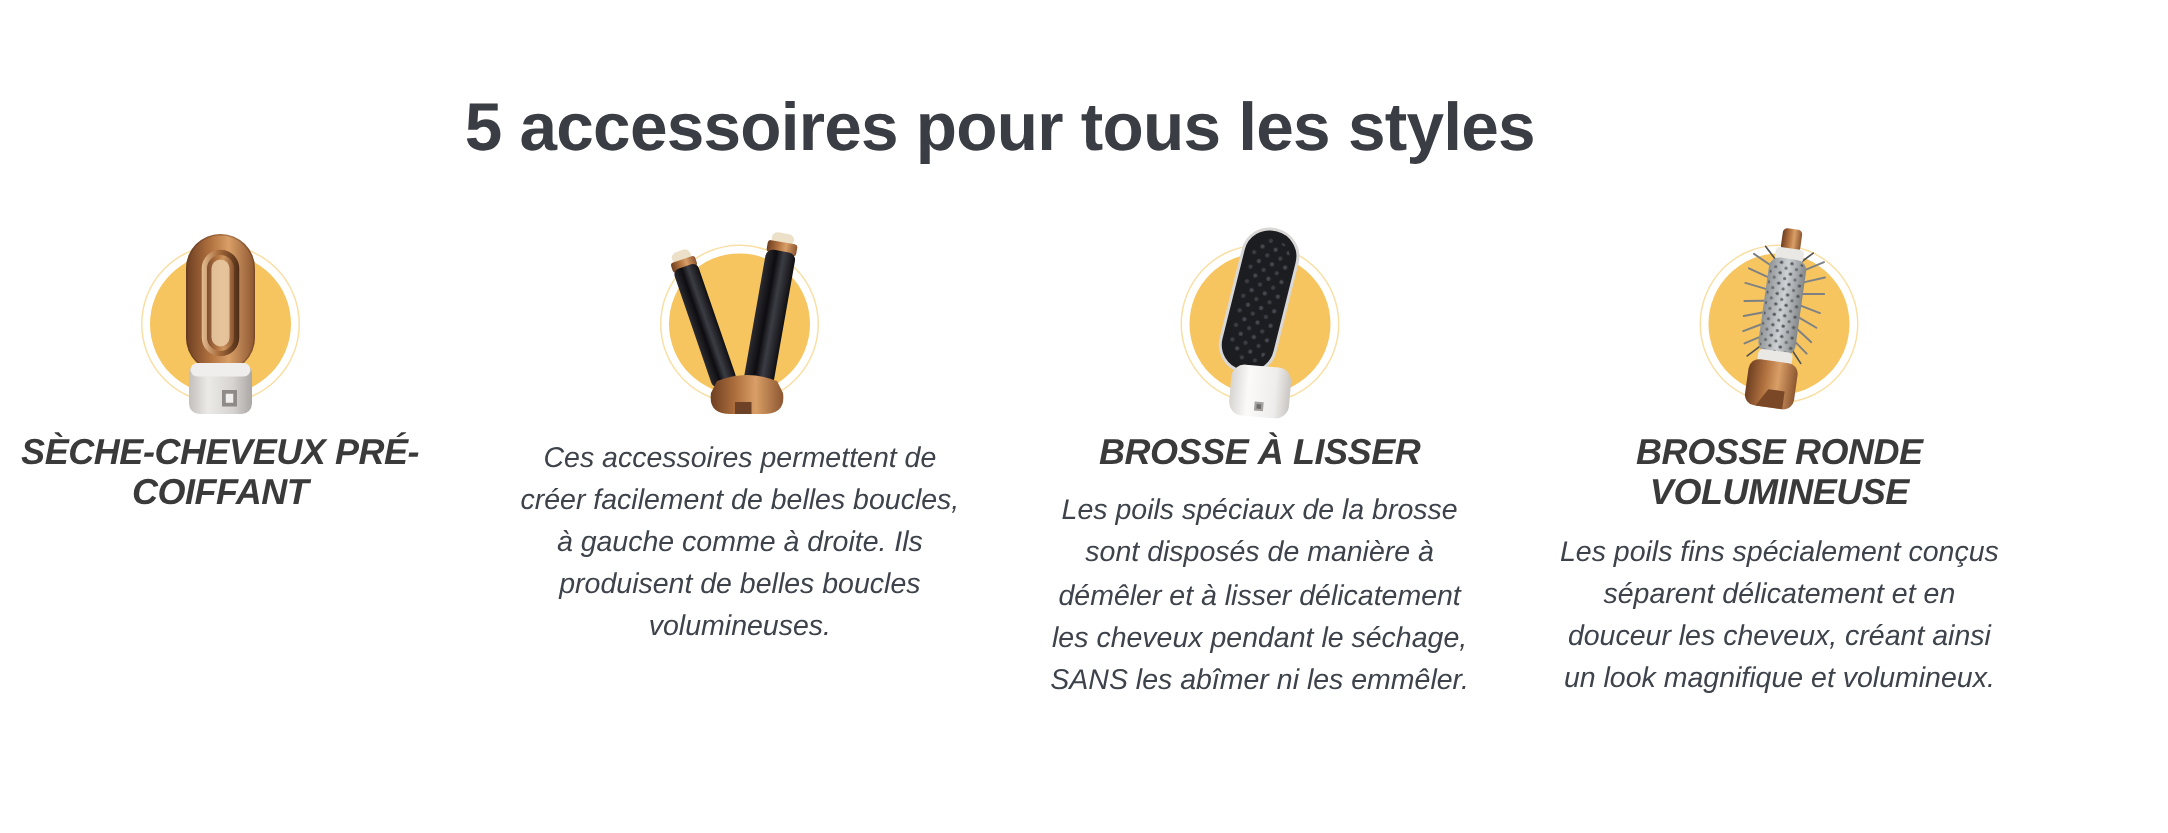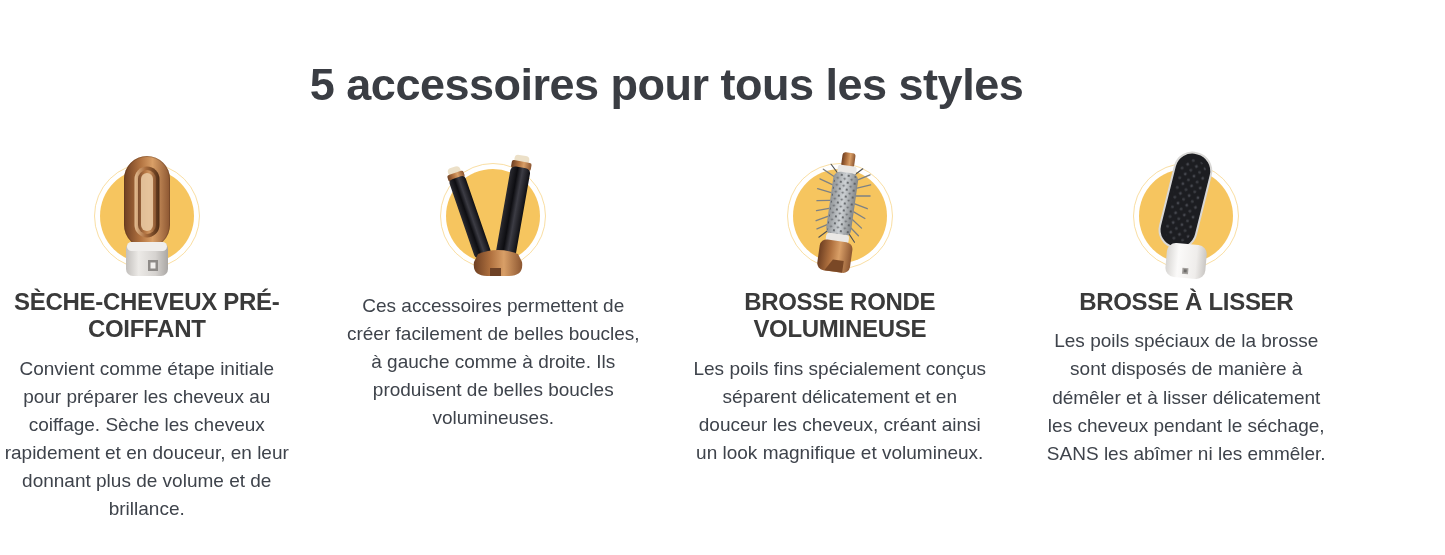--- a/index.html
+++ b/index.html
@@ -21,20 +21,21 @@
     font-weight: 600;
     letter-spacing: -0.5px;
     color: #3a3d43;
   }
 
   .features {
     display: flex;
     justify-content: center;
     gap: 53px;
     margin-top: 40px;
+    font-style: italic;
   }
   .feature {
     width: 300px;
     text-align: center;
   }
 
   .media {
     position: relative;
     width: 130px;
     height: 128px;
@@ -144,21 +145,20 @@
           <rect x="23.5" y="12.5" width="25" height="71" rx="12.5" fill="url(#gCopperHole)"></rect>
           <rect x="27" y="16" width="18" height="64" rx="9" fill="url(#gCopper)" opacity="0.85"></rect>
           <rect x="30" y="19" width="12" height="58" rx="6" fill="#e9c9a2" opacity="0.9"></rect>
           <rect x="15" y="88" width="42" height="34" rx="7" fill="url(#gGray)"></rect>
           <rect x="16" y="88" width="40" height="9" rx="4.5" fill="#f0eeec"></rect>
           <rect x="37" y="106" width="10" height="11" fill="#8e8b88"></rect>
           <rect x="39.5" y="108.5" width="5" height="6" fill="#f2f0ee"></rect>
         </svg>
       </div>
       <h3>SÈCHE-CHEVEUX PRÉ-COIFFANT</h3>
-      <p>Convient comme étape initiale pour préparer les cheveux au coiffage. Sèche les cheveux rapidement et en douceur, en leur donnant plus de volume et de brillance.</p>
     </div>
 
     <div class="feature">
       <div class="media">
         <div class="ring"></div>
         <div class="disc"></div>
         <svg class="product" width="92" height="124" viewBox="0 0 92 124">
           <g transform="rotate(-19 37 102)">
             <rect x="30" y="8" width="13" height="8" rx="4" fill="#ece0c8"></rect>
             <rect x="28" y="14" width="17" height="7" rx="2" fill="url(#gCopper)"></rect>
@@ -167,20 +167,40 @@
           <g transform="rotate(10 58 104)">
             <rect x="50" y="0" width="15" height="8" rx="4" fill="#ece0c8"></rect>
             <rect x="48" y="6" width="20" height="8" rx="2" fill="url(#gCopper)"></rect>
             <rect x="48" y="12" width="20" height="90" rx="5" fill="url(#gBlack)"></rect>
           </g>
           <path d="M31 100 Q51 92 71 100 L75 108 Q77 122 62 122 L40 122 Q25 122 27 108 Z" fill="url(#gCopper)"></path>
           <rect x="43" y="114" width="11" height="8" fill="#6e4226"></rect>
         </svg>
       </div>
       <p>Ces accessoires permettent de créer facilement de belles boucles, à gauche comme à droite. Ils produisent de belles boucles volumineuses.</p>
+    </div>
+
+    <div class="feature">
+      <div class="media">
+        <div class="ring"></div>
+        <div class="disc"></div>
+        <svg class="product" width="92" height="128" viewBox="0 0 92 128">
+          <g transform="rotate(14 46 48)">
+            <rect x="27" y="0" width="37" height="97" rx="18" fill="#1c1d21" stroke="#d9d8d6" stroke-width="2"></rect>
+            <rect x="32" y="6" width="27" height="85" rx="13" fill="url(#pPadDots)"></rect>
+          </g>
+          <g transform="rotate(5 46 110)">
+            <rect x="26" y="92" width="40" height="34" rx="9" fill="url(#gWhite)"></rect>
+            <rect x="43" y="116" width="6" height="6" fill="#a3a09d"></rect>
+            <rect x="44.5" y="117.5" width="3" height="3" fill="#6e6c6a"></rect>
+          </g>
+        </svg>
+      </div>
+      <h3>BROSSE À LISSER</h3>
+      <p>Les poils spéciaux de la brosse sont disposés de manière à démêler et à lisser délicatement les cheveux pendant le séchage, SANS les abîmer ni les emmêler.</p>
     </div>
 
     <div class="feature">
       <div class="media">
         <div class="ring"></div>
         <div class="disc"></div>
         <svg class="product" width="96" height="128" viewBox="0 0 96 128">
           <g transform="rotate(8 48 64)">
             <g stroke="#7d8184" stroke-width="1.3" stroke-linecap="round">
               <line x1="37" y1="26" x2="25" y2="20"></line>
@@ -211,34 +231,14 @@
             <rect x="37" y="82" width="23" height="9" rx="3" fill="#eae8e5"></rect>
             <rect x="32" y="89" width="33" height="31" rx="7" fill="url(#gCopper)"></rect>
             <path d="M40 120 L47 108 L58 108 L58 120 Z" fill="#7a4826"></path>
           </g>
         </svg>
       </div>
       <h3>BROSSE RONDE VOLUMINEUSE</h3>
       <p>Les poils fins spécialement conçus séparent délicatement et en douceur les cheveux, créant ainsi un look magnifique et volumineux.</p>
     </div>
 
-    <div class="feature">
-      <div class="media">
-        <div class="ring"></div>
-        <div class="disc"></div>
-        <svg class="product" width="92" height="128" viewBox="0 0 92 128">
-          <g transform="rotate(14 46 48)">
-            <rect x="27" y="0" width="37" height="97" rx="18" fill="#1c1d21" stroke="#d9d8d6" stroke-width="2"></rect>
-            <rect x="32" y="6" width="27" height="85" rx="13" fill="url(#pPadDots)"></rect>
-          </g>
-          <g transform="rotate(5 46 110)">
-            <rect x="26" y="92" width="40" height="34" rx="9" fill="url(#gWhite)"></rect>
-            <rect x="43" y="116" width="6" height="6" fill="#a3a09d"></rect>
-            <rect x="44.5" y="117.5" width="3" height="3" fill="#6e6c6a"></rect>
-          </g>
-        </svg>
-      </div>
-      <h3>BROSSE À LISSER</h3>
-      <p>Les poils spéciaux de la brosse sont disposés de manière à démêler et à lisser délicatement les cheveux pendant le séchage, SANS les abîmer ni les emmêler.</p>
-    </div>
-
   </div>
 </div>
 
 </body></html>

